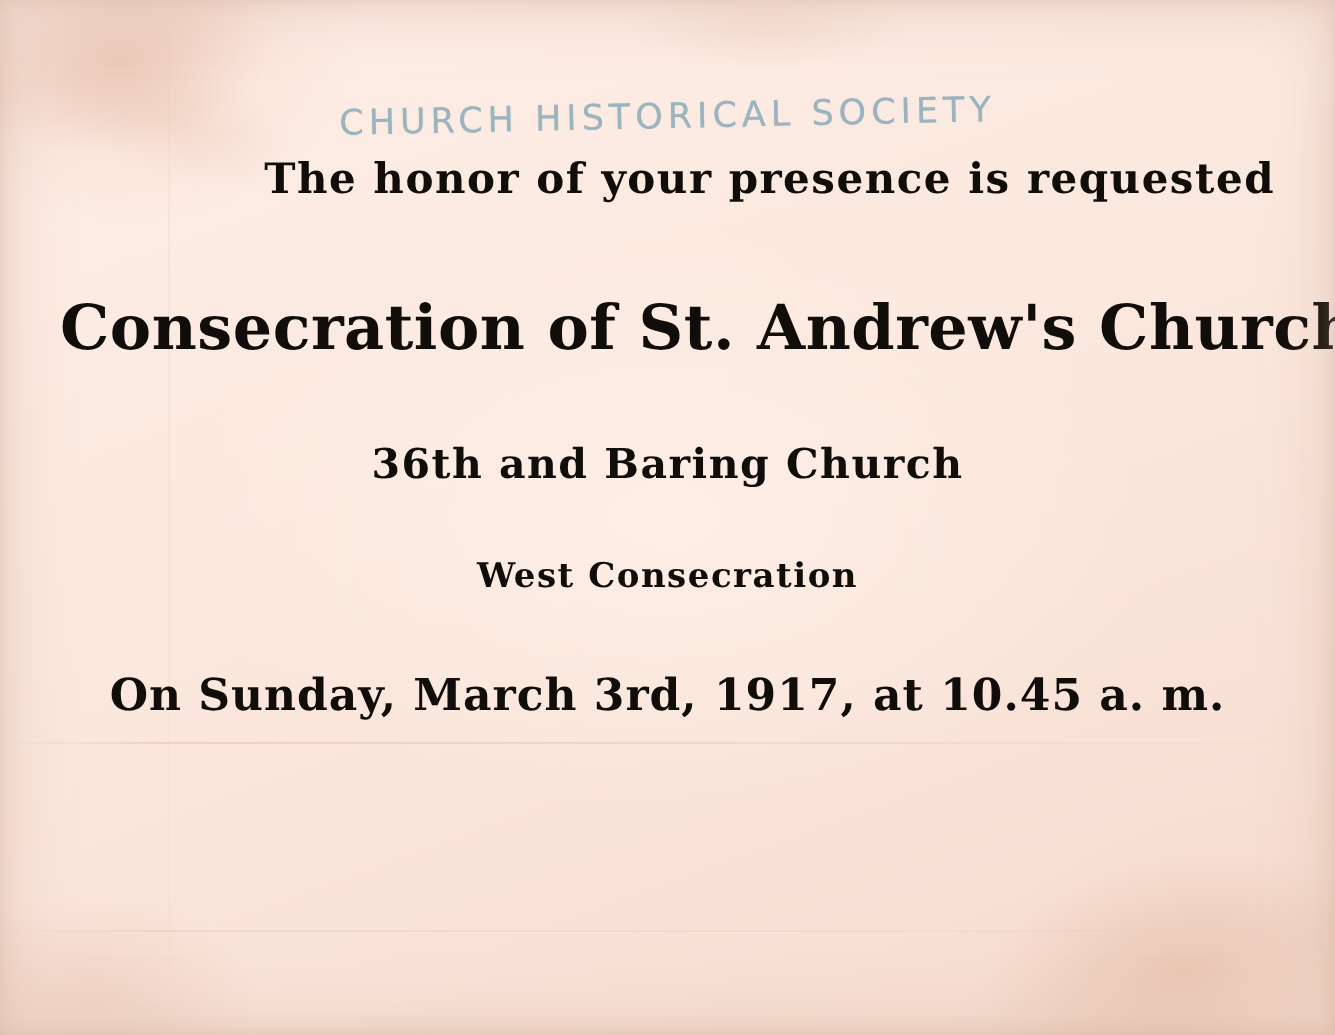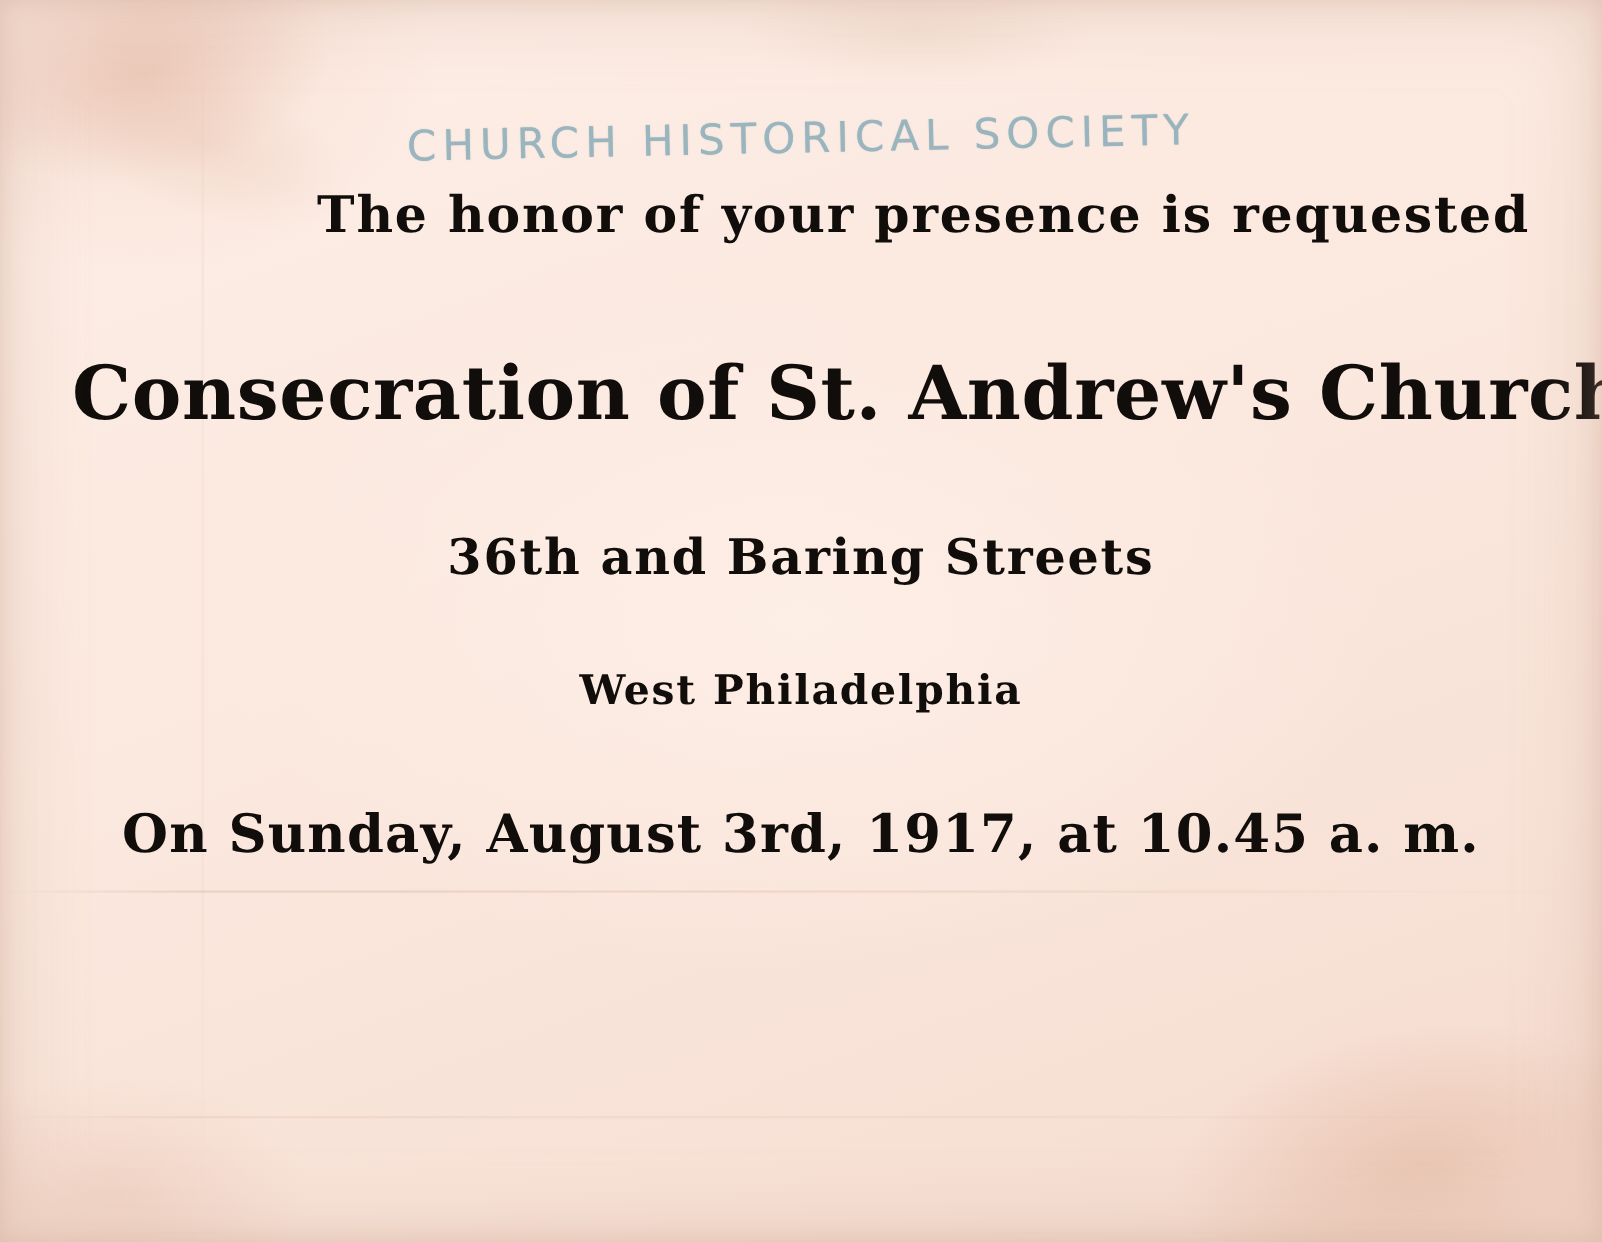--- a/index.html
+++ b/index.html
@@ -132,19 +132,19 @@
   <div class="blotch b5"></div>
   <div class="crease-h" style="top: 742px;"></div>
   <div class="crease-h" style="top: 930px; opacity:.6;"></div>
   <div class="crease-v" style="left: 168px; opacity:.5;"></div>
 
   <div id="stamp">CHURCH HISTORICAL SOCIETY</div>
 
   <div id="content">
     <div class="gothic line-1">The honor of your presence is requested</div>
     <div class="gothic line-3">Consecration of St. Andrew's Church</div>
-    <div class="gothic line-4">36th and Baring Streets</div>
-    <div class="gothic line-5">West Philadelphia</div>
-    <div class="gothic line-6">On Sunday, August 3rd, 1917, at 10.45 a. m.</div>
+    <div class="gothic line-4">36th and Baring Church</div>
+    <div class="gothic line-5">West Consecration</div>
+    <div class="gothic line-6">On Sunday, March 3rd, 1917, at 10.45 a. m.</div>
   </div>
 
   <div class="edge-shade"></div>
 </div>
 
 </body></html>

